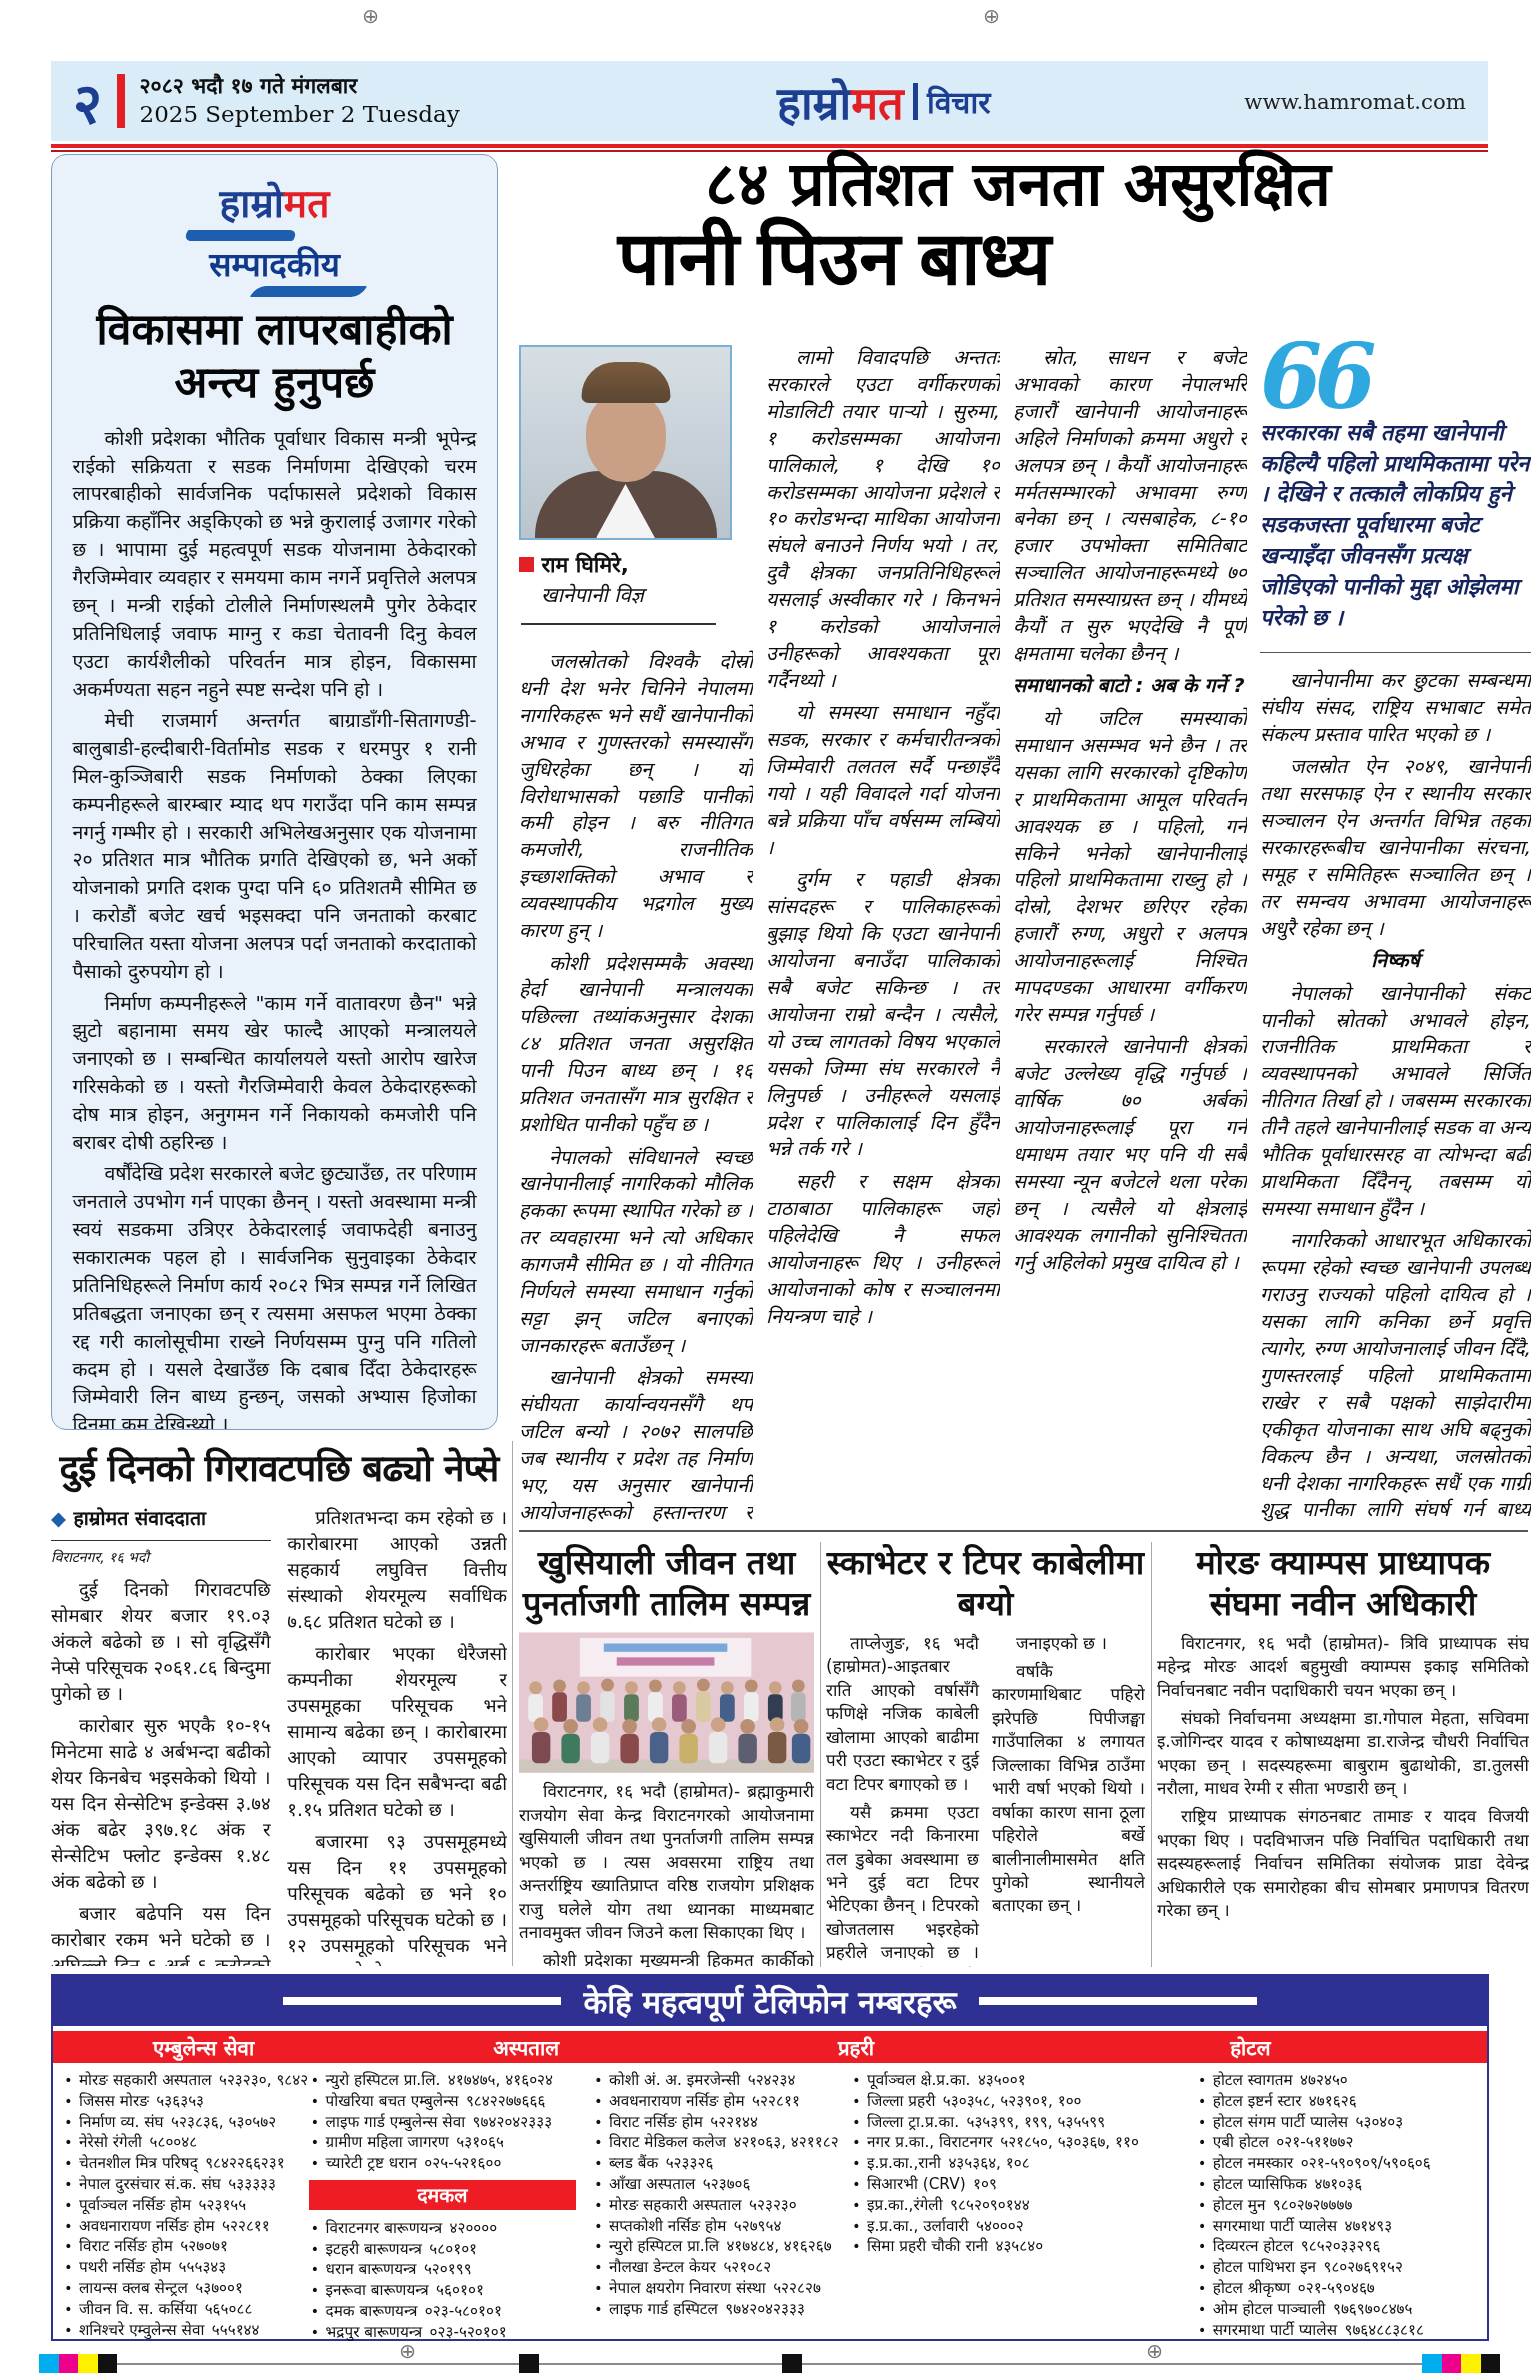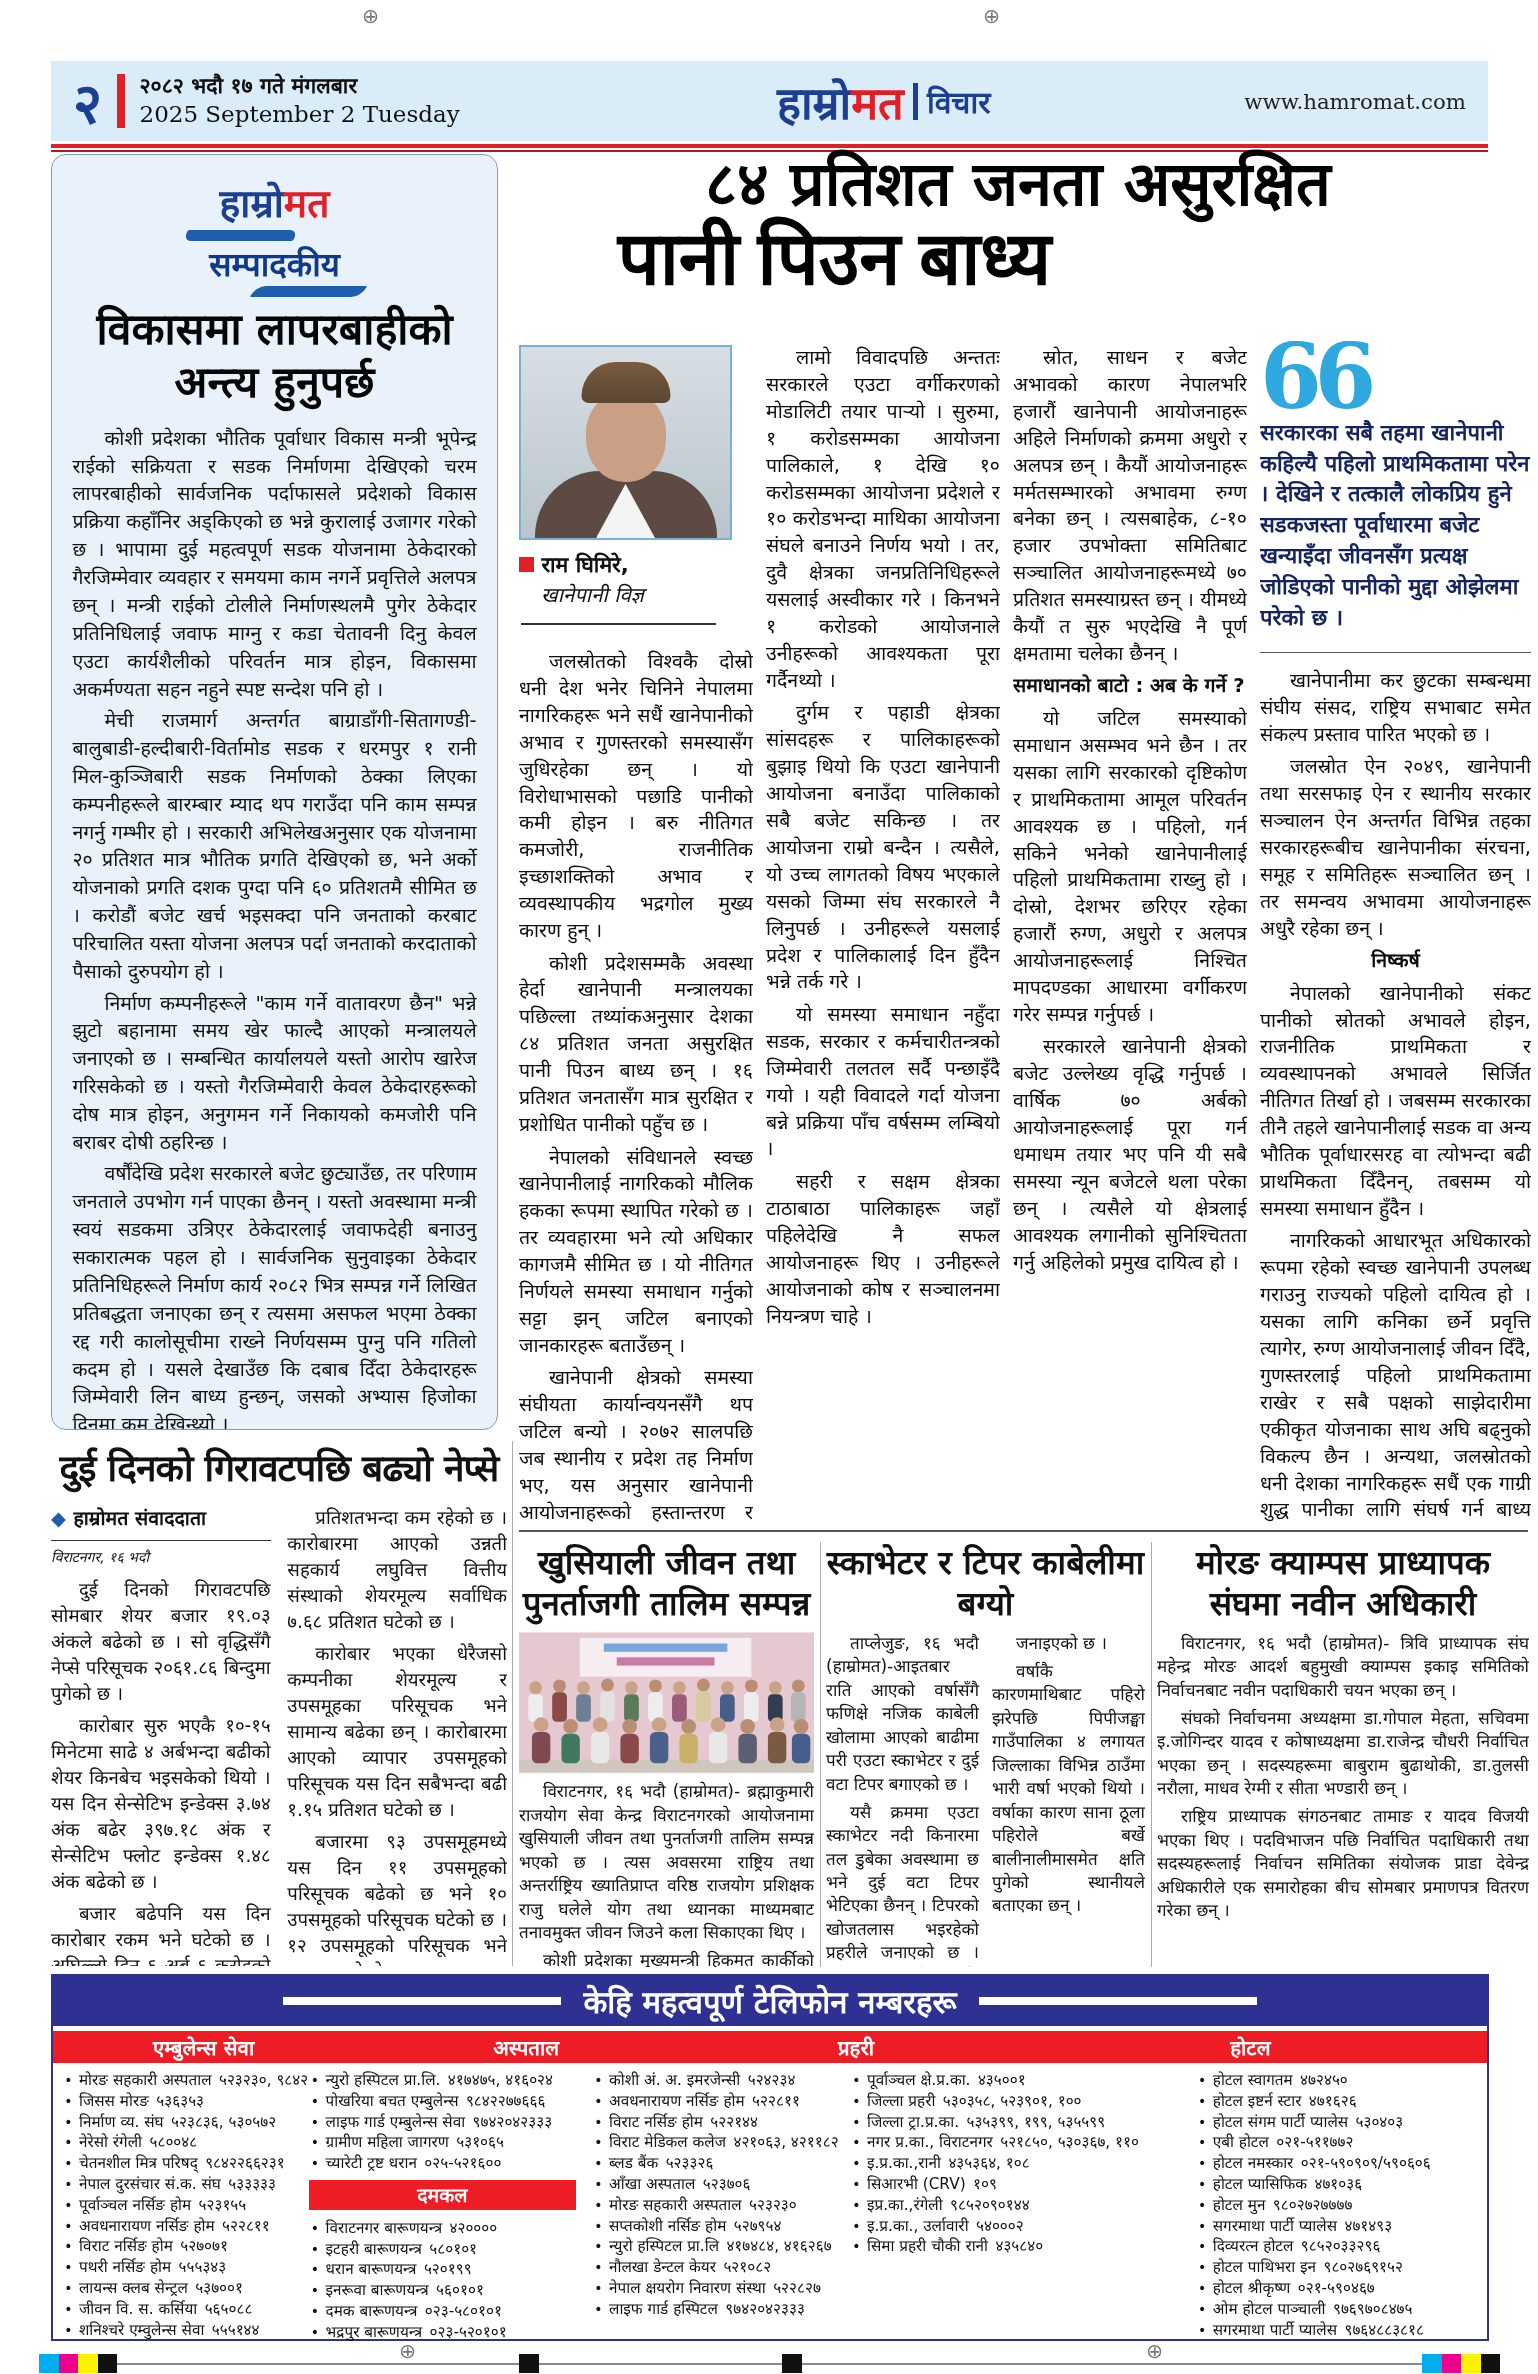--- a/index.html
+++ b/index.html
@@ -55,21 +55,21 @@
   .p-body{position:absolute;bottom:0;left:50%;transform:translateX(-50%);width:182px;height:67px;
           background:#5d4a42;border-radius:65px 65px 0 0;}
   .p-shirt{position:absolute;bottom:0;left:50%;transform:translateX(-50%);width:59px;height:54px;
            background:#f4f4f4;clip-path:polygon(50% 0,100% 100%,0 100%);}
   .figcap{margin-top:9.3px;font-size:21.3px;}
   .figcap .mark{display:inline-block;width:15px;height:15px;background:#e31f26;margin-right:7.4px;}
   .figcap .nm{font-weight:800;}
   .figcap .rl{font-style:italic;font-size:20.4px;margin:1.9px 0 0 22px;}
   .figrule{width:195px;height:1.9px;background:#333;margin:15px 0 0 1.9px;}
   
-  .ncol{position:absolute;font-size:19.5px;line-height:1.38;text-align:justify;overflow:hidden;color:#0d0d0d;}
+  .ncol{position:absolute;font-size:19.5px;line-height:1.38;text-align:justify;overflow:hidden;color:#0d0d0d;font-style:italic;}
   .ncol p{margin:0 0 5.6px;text-indent:30px;}
   .ncol p.sub{font-weight:800;text-indent:0;text-align:left;}
   .ncol p.subc{font-weight:800;text-indent:0;text-align:center;}
   .colA{left:519px;top:649px;width:234px;height:874px;}
   .colB{left:766px;top:345px;width:234px;height:1178px;}
   .colC{left:1013px;top:345px;width:234px;height:1178px;}
   .colD{left:1260px;top:341px;width:271px;height:1184px;}
   .pq-mark{font-family:"DejaVu Serif","Liberation Serif",serif;font-weight:900;font-size:89px;line-height:.8;
            color:#2fa8e0;letter-spacing:-7.4px;}
   .pq-text{font-size:22px;font-weight:700;line-height:1.4;color:#15245e;text-align:left;margin-top:5.6px;}
@@ -189,22 +189,22 @@
   <div class="ncol colA">
 
   <p>जलस्रोतको विश्वकै दोस्रो धनी देश भनेर चिनिने नेपालमा नागरिकहरू भने सधैं खानेपानीको अभाव र गुणस्तरको समस्यासँग जुधिरहेका छन् । यो विरोधाभासको पछाडि पानीको कमी होइन । बरु नीतिगत कमजोरी, राजनीतिक इच्छाशक्तिको अभाव र व्यवस्थापकीय भद्रगोल मुख्य कारण हुन् ।</p>
       <p>कोशी प्रदेशसम्मकै अवस्था हेर्दा खानेपानी मन्त्रालयका पछिल्ला तथ्यांकअनुसार देशका ८४ प्रतिशत जनता असुरक्षित पानी पिउन बाध्य छन् । १६ प्रतिशत जनतासँग मात्र सुरक्षित र प्रशोधित पानीको पहुँच छ ।</p>
       <p>नेपालको संविधानले स्वच्छ खानेपानीलाई नागरिकको मौलिक हकका रूपमा स्थापित गरेको छ । तर व्यवहारमा भने त्यो अधिकार कागजमै सीमित छ । यो नीतिगत निर्णयले समस्या समाधान गर्नुको सट्टा झन् जटिल बनाएको जानकारहरू बताउँछन् ।</p>
       <p>खानेपानी क्षेत्रको समस्या संघीयता कार्यान्वयनसँगै थप जटिल बन्यो । २०७२ सालपछि जब स्थानीय र प्रदेश तह निर्माण भए, यस अनुसार खानेपानी आयोजनाहरूको हस्तान्तरण र व्यवस्थापनको विषय लामो समय विवादमा रह्यो ।</p>
     </div>
   <div class="ncol colB">
 
   <p>लामो विवादपछि अन्ततः सरकारले एउटा वर्गीकरणको मोडालिटी तयार पार्‍यो । सुरुमा, १ करोडसम्मका आयोजना पालिकाले, १ देखि १० करोडसम्मका आयोजना प्रदेशले र १० करोडभन्दा माथिका आयोजना संघले बनाउने निर्णय भयो । तर, दुवै क्षेत्रका जनप्रतिनिधिहरूले यसलाई अस्वीकार गरे । किनभने १ करोडको आयोजनाले उनीहरूको आवश्यकता पूरा गर्दैनथ्यो ।</p>
+      <p>यो समस्या समाधान नहुँदा सडक, सरकार र कर्मचारीतन्त्रको जिम्मेवारी तलतल सर्दै पन्छाइँदै गयो । यही विवादले गर्दा योजना बन्ने प्रक्रिया पाँच वर्षसम्म लम्बियो ।</p>
       <p>दुर्गम र पहाडी क्षेत्रका सांसदहरू र पालिकाहरूको बुझाइ थियो कि एउटा खानेपानी आयोजना बनाउँदा पालिकाको सबै बजेट सकिन्छ । तर आयोजना राम्रो बन्दैन । त्यसैले, यो उच्च लागतको विषय भएकाले यसको जिम्मा संघ सरकारले नै लिनुपर्छ । उनीहरूले यसलाई प्रदेश र पालिकालाई दिन हुँदैन भन्ने तर्क गरे ।</p>
-      <p>यो समस्या समाधान नहुँदा सडक, सरकार र कर्मचारीतन्त्रको जिम्मेवारी तलतल सर्दै पन्छाइँदै गयो । यही विवादले गर्दा योजना बन्ने प्रक्रिया पाँच वर्षसम्म लम्बियो ।</p>
       <p>सहरी र सक्षम क्षेत्रका टाठाबाठा पालिकाहरू जहाँ पहिलेदेखि नै सफल आयोजनाहरू थिए । उनीहरूले आयोजनाको कोष र सञ्चालनमा नियन्त्रण चाहे ।</p>
     </div>
   <div class="ncol colC">
 
   <p>स्रोत, साधन र बजेट अभावको कारण नेपालभरि हजारौं खानेपानी आयोजनाहरू अहिले निर्माणको क्रममा अधुरो र अलपत्र छन् । कैयौं आयोजनाहरू मर्मतसम्भारको अभावमा रुग्ण बनेका छन् । त्यसबाहेक, ८-१० हजार उपभोक्ता समितिबाट सञ्चालित आयोजनाहरूमध्ये ७० प्रतिशत समस्याग्रस्त छन् । यीमध्ये कैयौं त सुरु भएदेखि नै पूर्ण क्षमतामा चलेका छैनन् ।</p>
       <p class="sub">समाधानको बाटो : अब के गर्ने ?</p>
       <p>यो जटिल समस्याको समाधान असम्भव भने छैन । तर यसका लागि सरकारको दृष्टिकोण र प्राथमिकतामा आमूल परिवर्तन आवश्यक छ । पहिलो, गर्न सकिने भनेको खानेपानीलाई पहिलो प्राथमिकतामा राख्नु हो । दोस्रो, देशभर छरिएर रहेका हजारौं रुग्ण, अधुरो र अलपत्र आयोजनाहरूलाई निश्चित मापदण्डका आधारमा वर्गीकरण गरेर सम्पन्न गर्नुपर्छ ।</p>
       <p>सरकारले खानेपानी क्षेत्रको बजेट उल्लेख्य वृद्धि गर्नुपर्छ । वार्षिक ७० अर्बको आयोजनाहरूलाई पूरा गर्न धमाधम तयार भए पनि यी सबै समस्या न्यून बजेटले थला परेका छन् । त्यसैले यो क्षेत्रलाई आवश्यक लगानीको सुनिश्चितता गर्नु अहिलेको प्रमुख दायित्व हो ।</p>
     </div>
   <div class="ncol colD">

